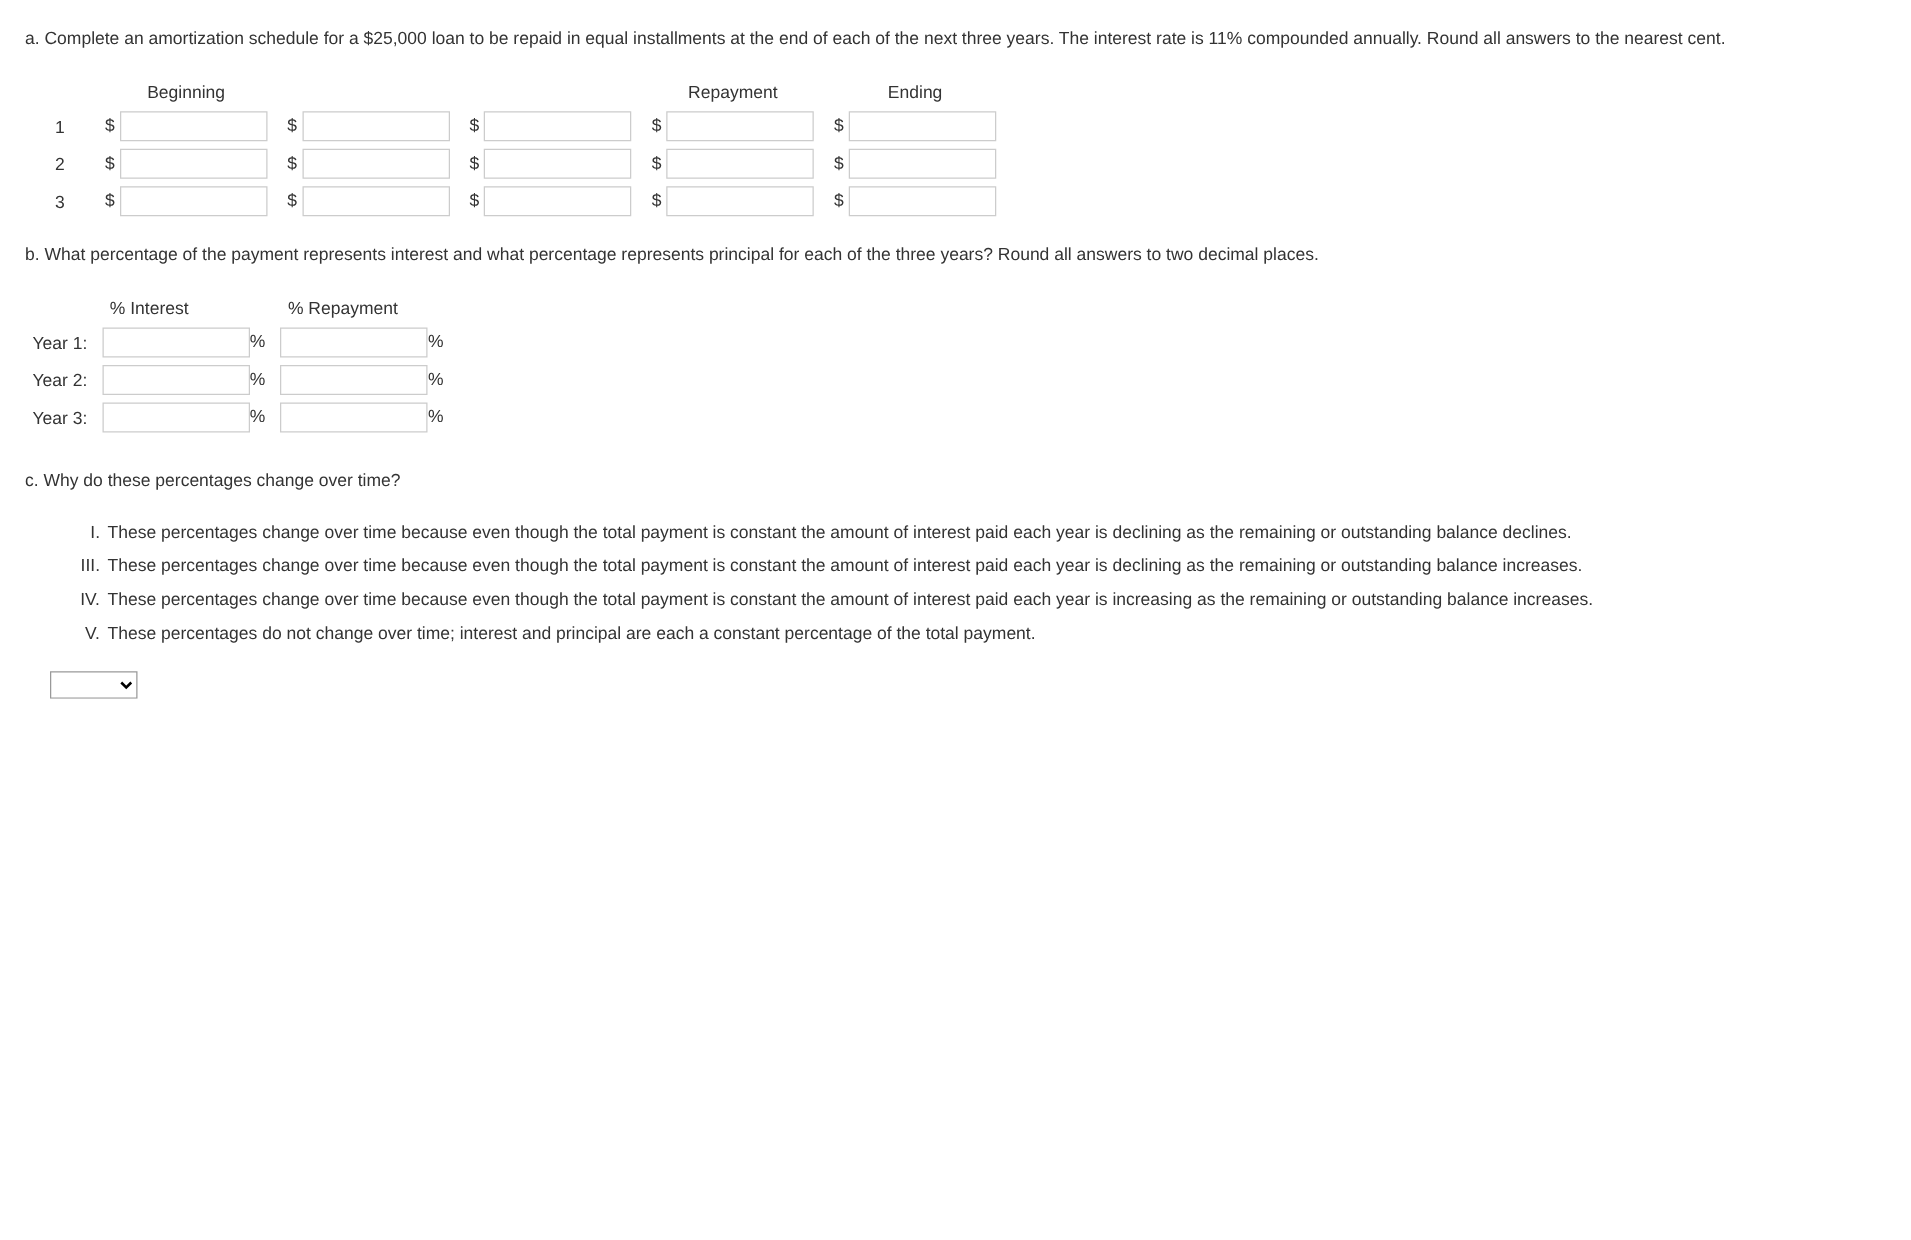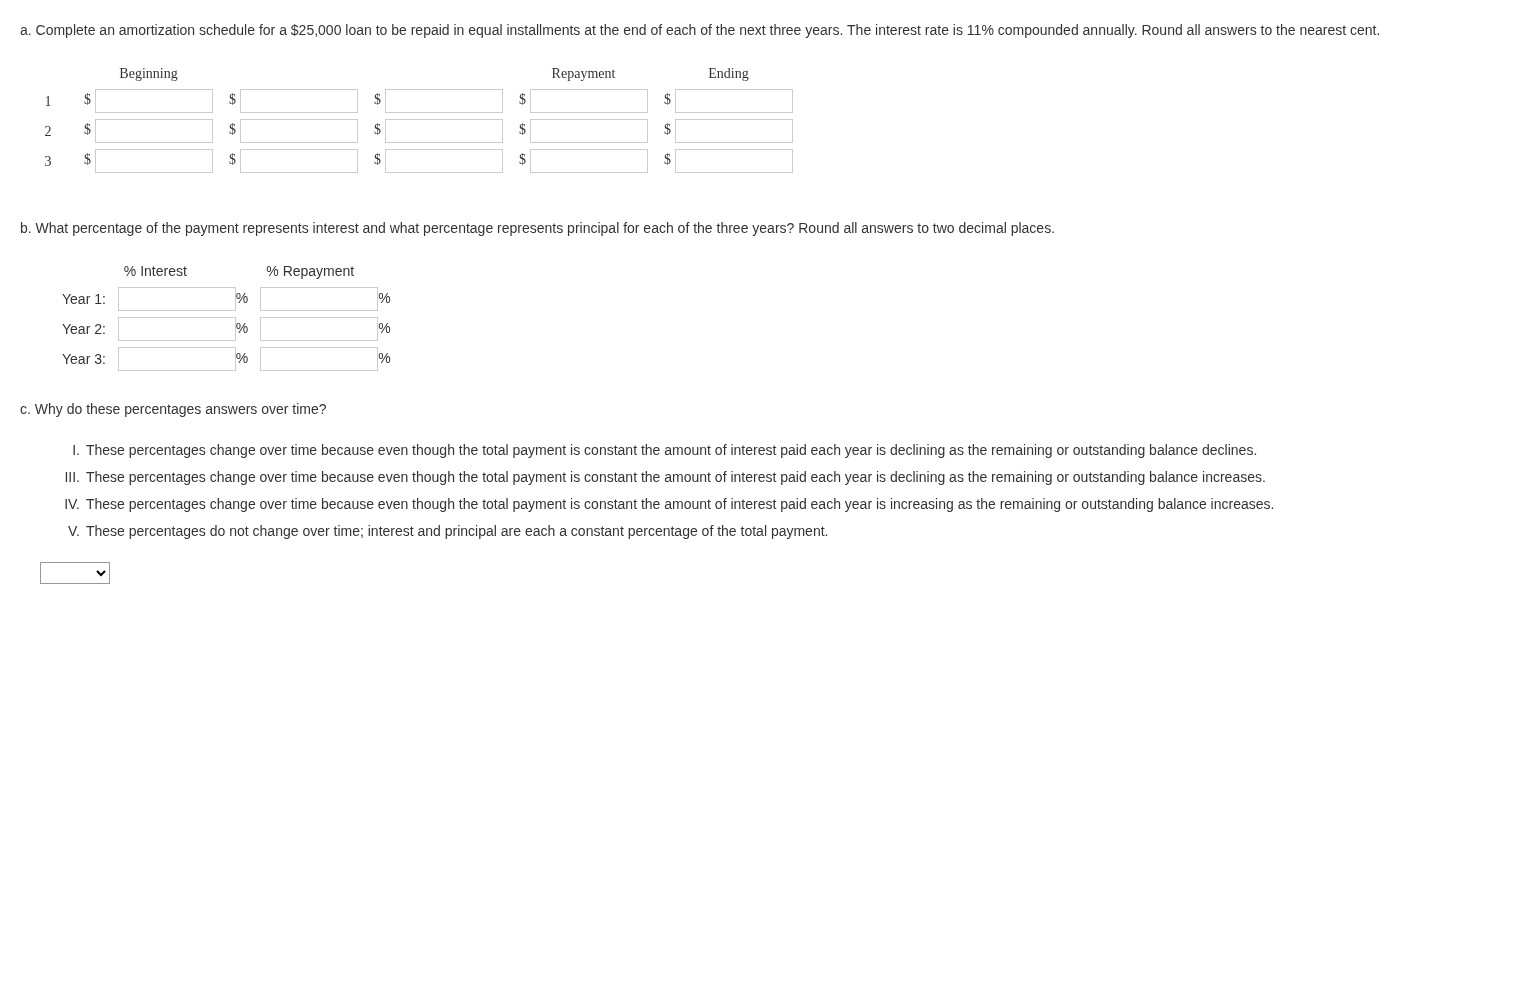--- a/index.html
+++ b/index.html
@@ -8,22 +8,21 @@
     color: #333;
     margin: 20px;
     line-height: 1.5;
   }
   .question-text {
     margin-bottom: 20px;
   }
   table.amort {
     border-collapse: separate;
     border-spacing: 0;
-    margin-bottom: 42px;
-    font-family: Liberation Serif, serif;
+    margin-bottom: 17px;
   }
   table.amort th {
     font-weight: normal;
     text-align: center;
     padding: 2px 8px;
   }
   table.amort th .underline {
     text-decoration: underline;
   }
   table.amort td {
@@ -43,21 +42,20 @@
     padding: 1px 3px;
     vertical-align: middle;
   }
   .dollar {
     margin-right: 4px;
   }
   table.pct {
     border-collapse: separate;
     border-spacing: 0;
     margin-bottom: 25px;
-    margin-left: 36px;
   }
   table.pct th {
     font-weight: normal;
     text-align: left;
     padding: 2px 12px;
   }
   table.pct td {
     padding: 3px 6px;
     white-space: nowrap;
   }
@@ -171,21 +169,21 @@
     </tr>
     <tr>
       <td>Year 3:</td>
       <td><input type="text" class="pct-input" style=""><span class="pct-sign">%</span></td>
       <td><input type="text" class="pct-input" style=""><span class="pct-sign">%</span></td>
     </tr>
   </tbody>
 </table>
 
 
-<div class="question-text">c. Why do these percentages answers over time?</div>
+<div class="question-text">c. Why do these percentages change over time?</div>
 
 <div class="options">
   <div class="option-row">
     <div class="option-num">I.</div>
     <div class="option-text">These percentages change over time because even though the total payment is constant the amount of interest paid each year is declining as the remaining or outstanding balance declines.</div>
   </div>
   <div class="option-row">
     <div class="option-num">III.</div>
     <div class="option-text">These percentages change over time because even though the total payment is constant the amount of interest paid each year is declining as the remaining or outstanding balance increases.</div>
   </div>

